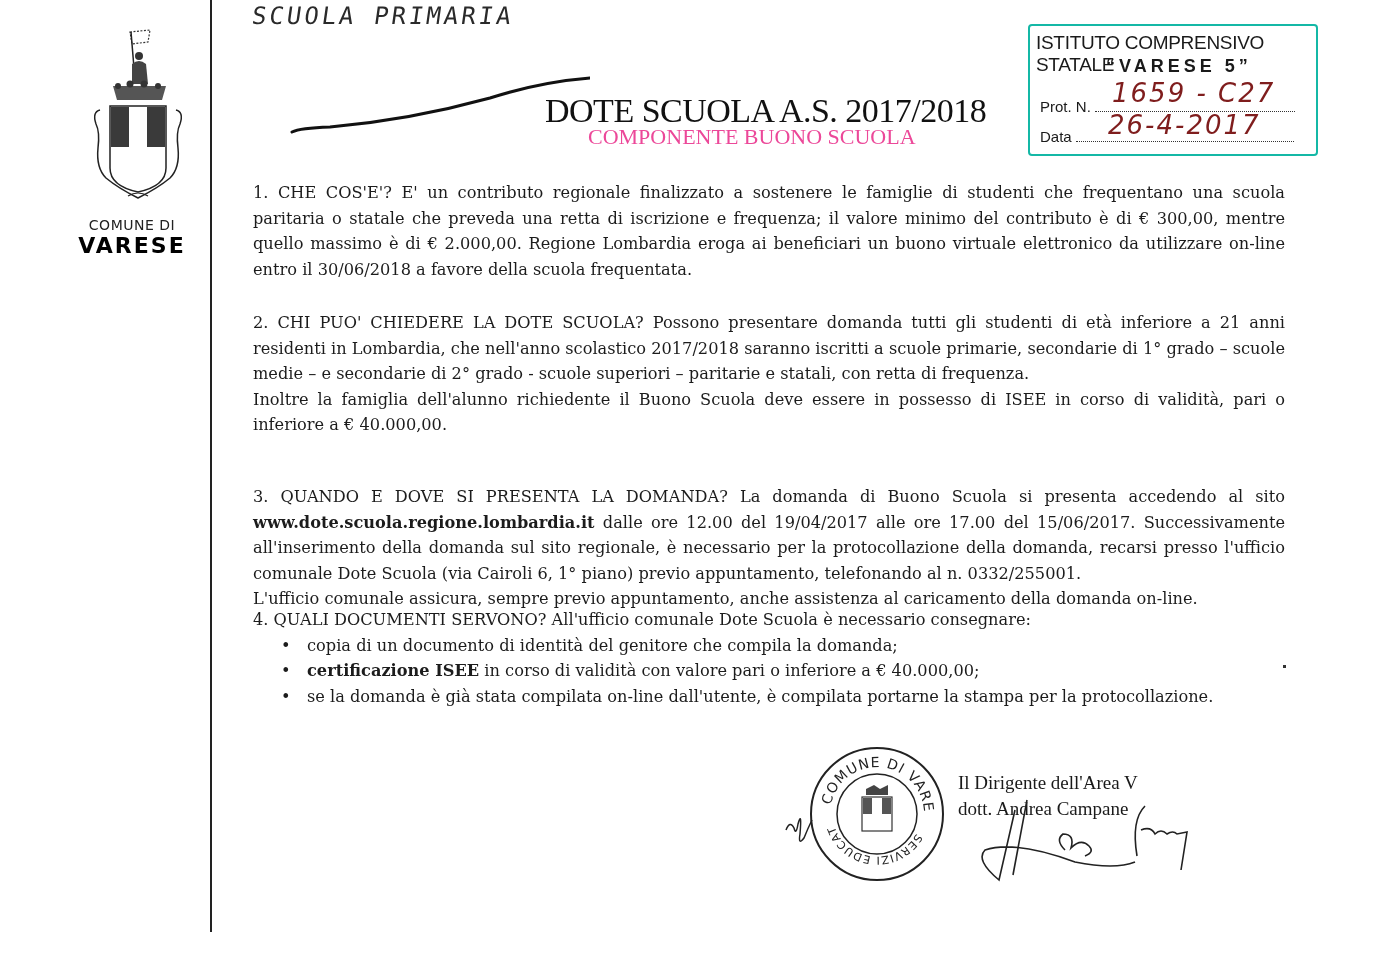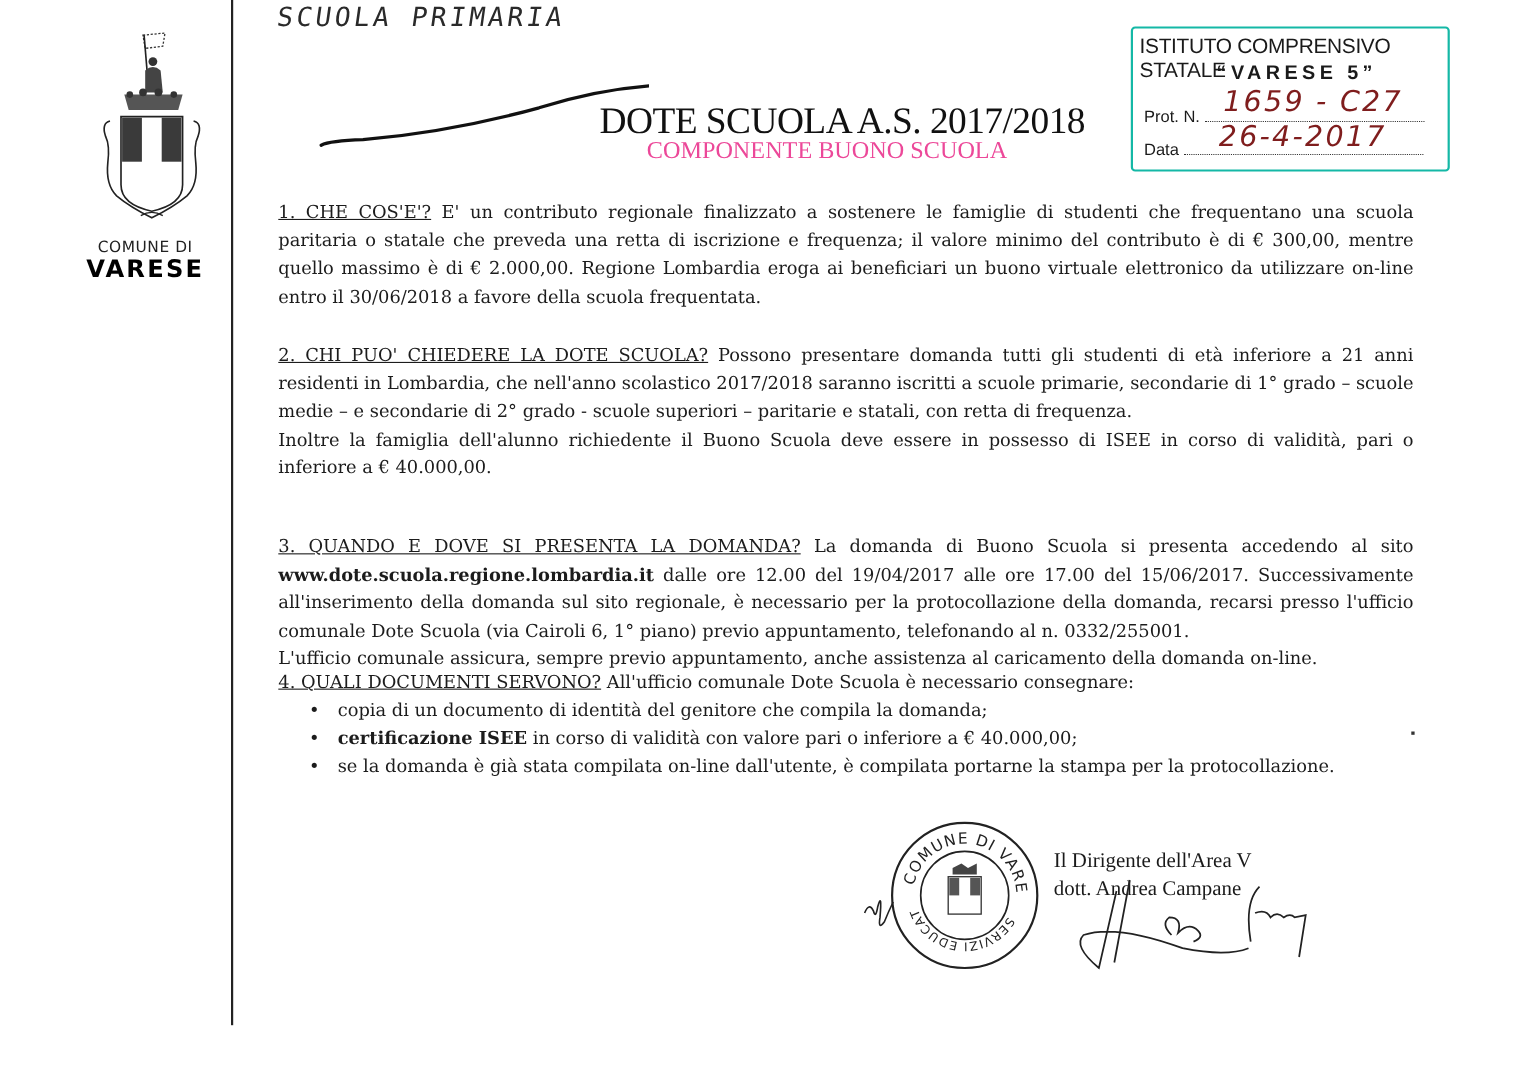--- a/index.html
+++ b/index.html
@@ -26,21 +26,21 @@
   
   #stamp { left: 1028px; top: 24px; width: 286px; height: 128px; border: 2px solid #14b8a6; border-radius: 4px; font-family: "Liberation Sans", sans-serif; color: #1a1a1a; }
   #stamp .st-title { position: absolute; left: 6px; top: 6px; font-size: 19px; letter-spacing: -0.3px; }
   #stamp .st-sub { position: absolute; left: 76px; top: 30px; font-size: 18px; letter-spacing: 4px; font-weight: bold; }
   #stamp .st-row { position: absolute; left: 10px; font-size: 15px; width: 270px; }
   #stamp .st-row .dots { display: inline-block; border-bottom: 1.5px dotted #333; width: 200px; margin-left: 4px; height: 12px; vertical-align: baseline; }
   #stamp .hw { position: absolute; font-family: "DejaVu Sans", sans-serif; font-size: 26px; color: #7f1d1d; font-style: italic; letter-spacing: 2px; }
 
   
   .para { position: absolute; left: 253px; width: 1032px; font-family: "DejaVu Serif", serif; font-size: 16.2px; line-height: 25.5px; text-align: justify; color: #1c1c1c; }
-  .para .hdr { text-decoration: underline; }
+  .para .hdr { }
   #p1 { top: 180px; }
   #p2 { top: 310px; }
   #p3 { top: 484px; }
   #p4 { top: 607px; }
   ul.docs { list-style: none; margin: 0; padding: 0 0 0 28px; }
   ul.docs li { position: relative; padding-left: 26px; text-align: left; }
   ul.docs li::before { content: "\2022"; position: absolute; left: 0; top: 0; }
   .bold { font-weight: bold; }
 
   

